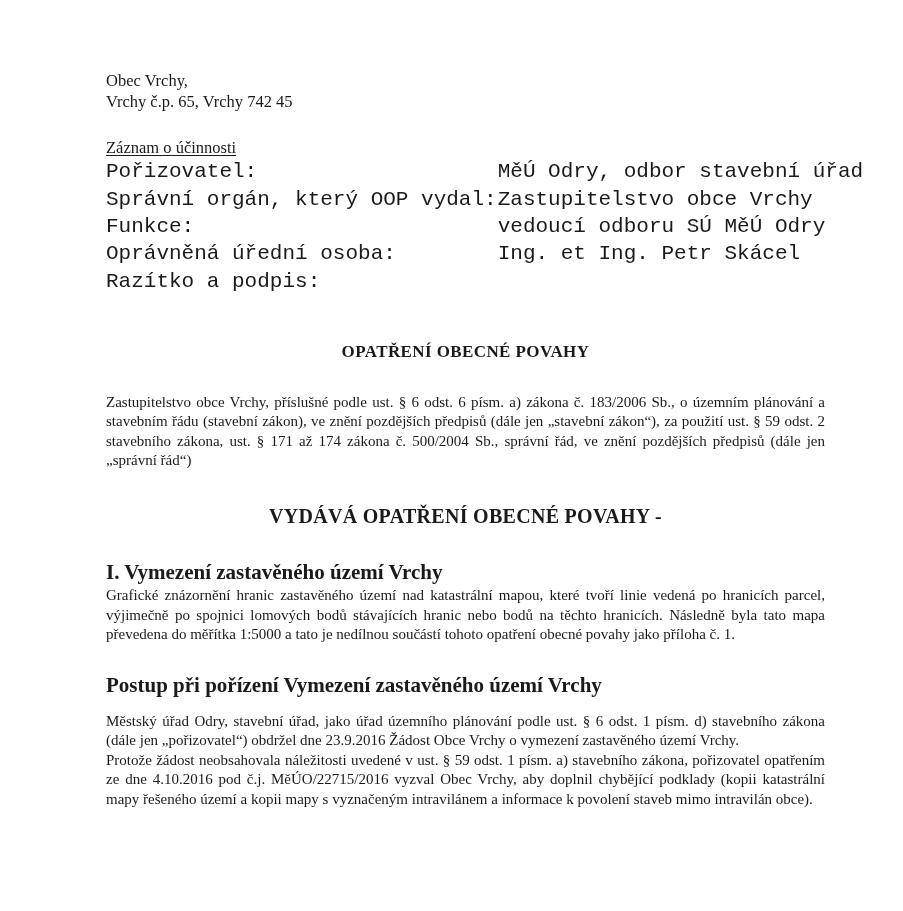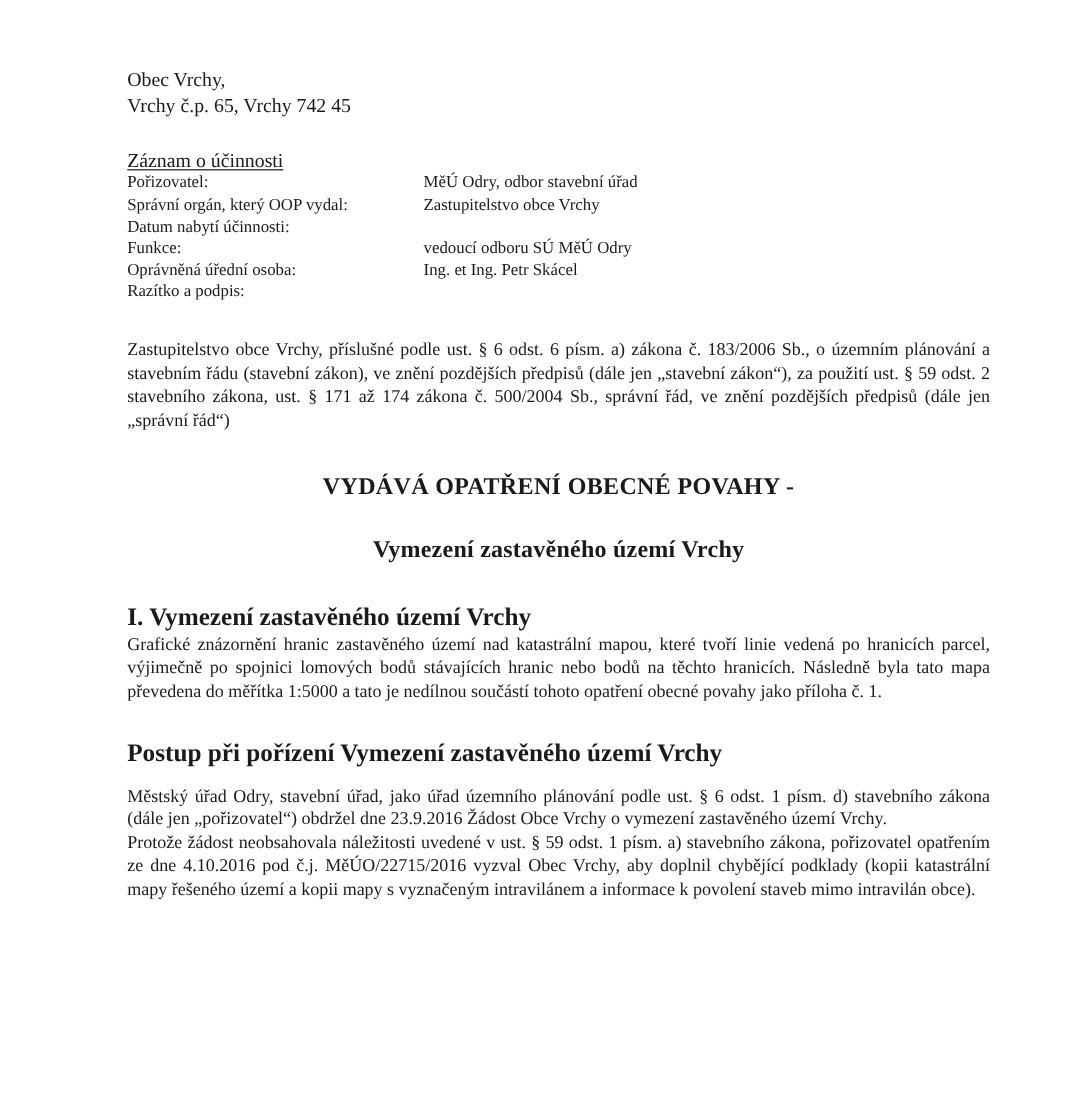--- a/index.html
+++ b/index.html
@@ -15,21 +15,21 @@
     font-family: "Liberation Serif", "DejaVu Serif", serif;
     color: #1a1a1a;
     -webkit-font-smoothing: antialiased;
   }
   .page {
     position: relative;
     width: 728px;
     height: 911px;
     background: #ffffff;
     box-sizing: border-box;
-    padding: 56px 78px 0 106px;
+    padding: 70px 78px 0 106px;
   }
   .doc-body {
     width: 719px;
     font-size: 16.5px;
     line-height: 1.30;
   }
 
   
   .sender {
     margin: 0 0 24px 0;
@@ -46,23 +46,24 @@
     display: inline-block;
   }
   .record-table {
     border-collapse: collapse;
     margin: 0;
     width: 100%;
   }
   .record-table td {
     padding: 0;
     vertical-align: top;
-    font-size: 14px;
+    font-size: 21px;
     line-height: 1.30;
     white-space: nowrap;
+    font-family: Liberation Mono, monospace;
   }
   .record-table td.label {
     width: 246px;
   }
   .record-table td.value {
     padding-left: 1px;
   }
 
   
   .title-main {
@@ -121,46 +122,42 @@
         <tbody>
           <tr>
             <td class="label">Pořizovatel:</td>
             <td class="value">MěÚ Odry, odbor stavební úřad</td>
           </tr>
           <tr>
             <td class="label">Správní orgán, který OOP vydal:</td>
             <td class="value">Zastupitelstvo obce Vrchy</td>
           </tr>
           <tr>
-            <td class="label">Datum nabytí účinnosti:</td>
-            <td class="value"></td>
-          </tr>
-          <tr>
             <td class="label">Funkce:</td>
             <td class="value">vedoucí odboru SÚ MěÚ Odry</td>
           </tr>
           <tr>
             <td class="label">Oprávněná úřední osoba:</td>
             <td class="value">Ing. et Ing. Petr Skácel</td>
           </tr>
           <tr>
             <td class="label">Razítko a podpis:</td>
             <td class="value"></td>
           </tr>
         </tbody>
       </table>
     </div>
 
+    <div class="title-main">OPATŘENÍ OBECNÉ POVAHY</div>
 
     <div class="gap-lg"></div>
 
     <p class="just">Zastupitelstvo obce Vrchy, příslušné podle ust. § 6 odst. 6 písm. a) zákona č. 183/2006 Sb., o územním plánování a stavebním řádu (stavební zákon), ve znění pozdějších předpisů (dále jen „stavební zákon“), za použití ust. § 59 odst. 2 stavebního zákona, ust. § 171 až 174 zákona č. 500/2004 Sb., správní řád, ve znění pozdějších předpisů (dále jen „správní řád“)</p>
 
     <div class="heading-center caps">VYDÁVÁ OPATŘENÍ OBECNÉ POVAHY -</div>
-    <div class="heading-center sub">Vymezení zastavěného území Vrchy</div>
 
     <div class="gap-lg"></div>
 
     <div class="section-heading">I. Vymezení zastavěného území Vrchy</div>
     <p class="just">Grafické znázornění hranic zastavěného území nad katastrální mapou, které tvoří linie vedená po hranicích parcel, výjimečně po spojnici lomových bodů stávajících hranic nebo bodů na těchto hranicích. Následně byla tato mapa převedena do měřítka 1:5000 a tato je nedílnou součástí tohoto opatření obecné povahy jako příloha č. 1.</p>
 
     <div class="gap-md"></div>
 
     <div class="gap-xs"></div>
     <div class="section-heading">Postup při pořízení Vymezení zastavěného území Vrchy</div>

